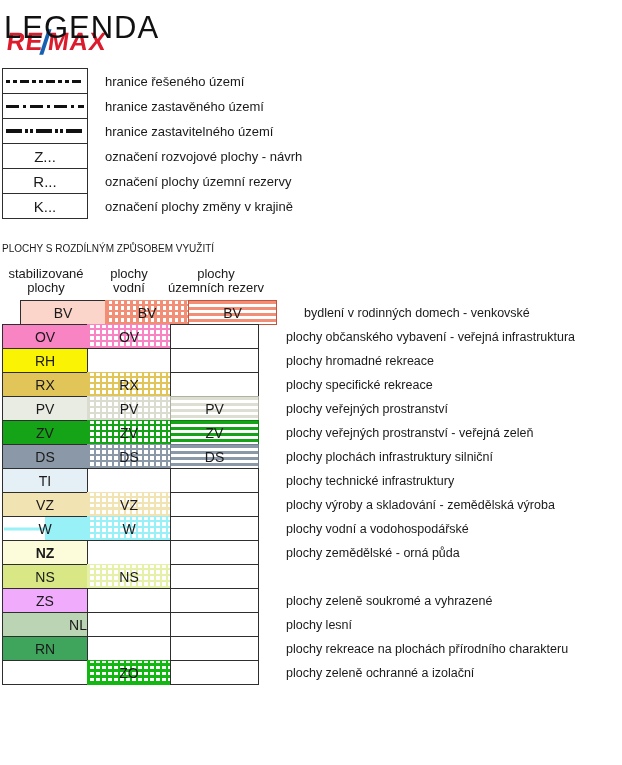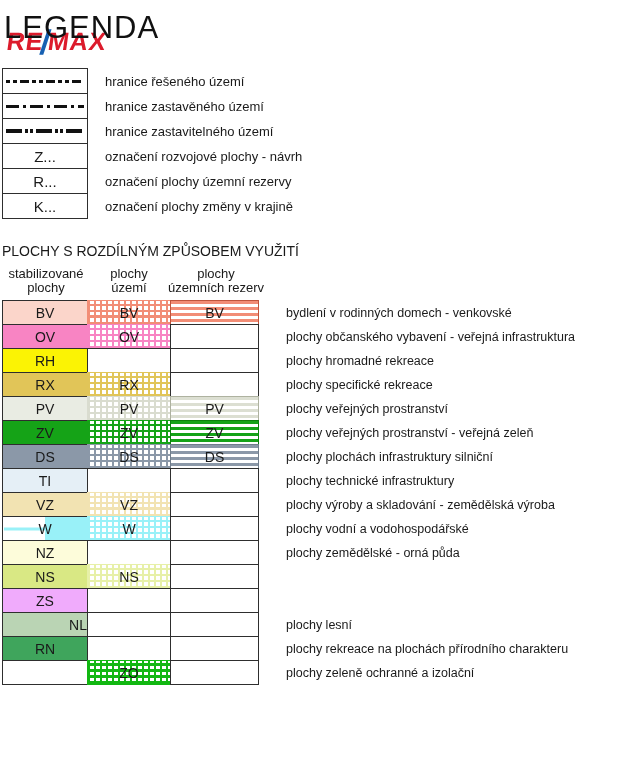--- a/index.html
+++ b/index.html
@@ -19,30 +19,30 @@
   .line-box{width:86px;box-sizing:border-box;border:1px solid #2e2e2e;background:#fff;
             display:flex;align-items:center;justify-content:center;}
   .code-text{font-size:15px;}
   .line-glyph{width:78px;height:3px;}
   .pat-dot-dot-dash{background:repeating-linear-gradient(90deg,#111 0 4px,transparent 4px 7px,#111 7px 11px,transparent 11px 14px,#111 14px 23px,transparent 23px 26px);}
   .pat-dash-dot{background:repeating-linear-gradient(90deg,#111 0 13px,transparent 13px 17px,#111 17px 20px,transparent 20px 24px);}
   .pat-dash-dot-dot{height:4px;background:repeating-linear-gradient(90deg,#111 0 16px,transparent 16px 19px,#111 19px 22px,transparent 22px 24px,#111 24px 27px,transparent 27px 30px);}
   .line-label{margin-left:17px;align-self:center;font-size:13px;white-space:nowrap;}
 
   
-  .section-title{position:absolute;left:2px;top:243px;font-size:14px;}
+  .section-title{position:absolute;left:2px;top:243px;font-size:10px;}
   .col-h{position:absolute;font-size:13px;line-height:13.5px;text-align:center;}
   .col-h1{left:-4px;top:267px;width:100px;}
   .col-h2{left:96px;top:267px;width:66px;}
   .col-h3{left:155px;top:267px;width:122px;}
 
   
   .area-table{position:absolute;left:2px;top:300px;}
   .area-row{display:flex;height:25px;margin-top:-1px;}
-  .area-row:first-child{margin-top:0;}
+  .area-row:first-child{margin-top:0;margin-left:18px;}
   .cell{box-sizing:border-box;border:1px solid #2e2e2e;margin-left:-1px;background:#fff;
         display:flex;align-items:center;justify-content:center;position:relative;}
   .cell:first-child{margin-left:0;}
   .cell.c0{width:86px;}.cell.c1{width:84px;}.cell.c2{width:89px;}
   .cell-text{font-size:14px;position:relative;z-index:1;}
   .water-fill{position:absolute;right:0;top:0;bottom:0;width:50%;}
   .water-line{position:absolute;left:1px;top:50%;height:3px;width:49%;transform:translateY(-50%);}
   .row-label{margin-left:27px;align-self:center;font-size:12.5px;white-space:nowrap;}
 </style>
 </head>
@@ -93,21 +93,21 @@
     </div>
 
   <div class="section-title">PLOCHY S ROZDÍLNÝM ZPŮSOBEM VYUŽITÍ</div>
 
   <div class="col-h col-h1">
     <div>stabilizované</div>
     <div>plochy</div>
   </div>
   <div class="col-h col-h2">
     <div>plochy</div>
-    <div>území</div>
+    <div>vodní</div>
   </div>
   <div class="col-h col-h3">
     <div>plochy</div>
     <div>územních rezerv</div>
   </div>
 
   <div class="area-table">
       <div class="area-row">
         <div class="cell c0" style="background: rgb(251, 213, 202);">
           <span class="cell-text">BV</span>
@@ -208,21 +208,21 @@
           <div class="water-fill" style="background: rgb(153, 241, 248);"></div>
           <span class="cell-text">W</span>
         </div>
         <div class="cell c1" style="background-color: rgb(255, 255, 255); background-image: repeating-linear-gradient(0deg, rgb(153, 241, 248) 0px, rgb(153, 241, 248) 2.5px, transparent 2.5px, transparent 6px), repeating-linear-gradient(90deg, rgb(153, 241, 248) 0px, rgb(153, 241, 248) 2.5px, transparent 2.5px, transparent 6px); border-color: rgb(153, 241, 248);">
           <span class="cell-text">W</span>
         </div>
         <div class="cell c2"></div>
         <div class="row-label">plochy vodní a vodohospodářské</div>
       </div>
       <div class="area-row">
-        <div class="cell c0" style="background: rgb(253, 252, 218);">
+        <div class="cell c0" style="background: rgb(253, 252, 218); font-weight: bold;">
           <span class="cell-text">NZ</span>
         </div>
         <div class="cell c1"></div>
         <div class="cell c2"></div>
         <div class="row-label">plochy zemědělské - orná půda</div>
       </div>
       <div class="area-row">
         <div class="cell c0" style="background: rgb(217, 232, 132);">
           <span class="cell-text">NS</span>
         </div>
@@ -230,20 +230,21 @@
           <span class="cell-text">NS</span>
         </div>
         <div class="cell c2"></div>
       </div>
       <div class="area-row">
         <div class="cell c0" style="background: #f0abfc;">
           <span class="cell-text">ZS</span>
         </div>
         <div class="cell c1"></div>
         <div class="cell c2"></div>
+        <div class="row-label">plochy zeleně soukromé a vyhrazené</div>
       </div>
       <div class="area-row">
         <div class="cell c0" style="background: rgb(186, 212, 180); justify-content: flex-end;">
           <span class="cell-text">NL</span>
         </div>
         <div class="cell c1"></div>
         <div class="cell c2"></div>
         <div class="row-label">plochy lesní</div>
       </div>
       <div class="area-row">

